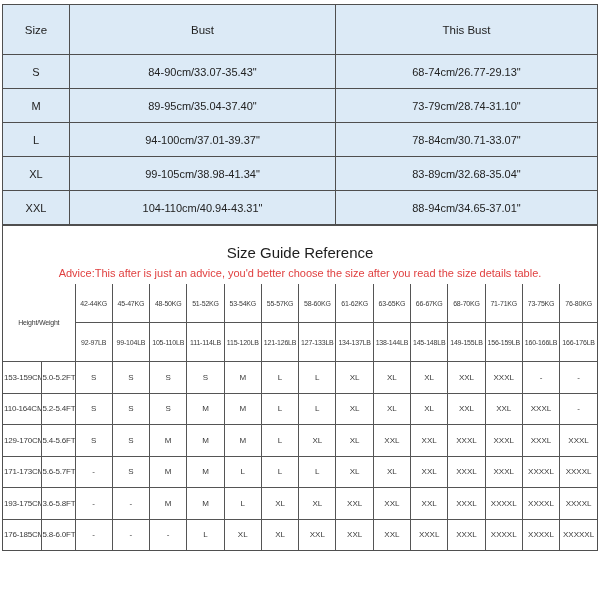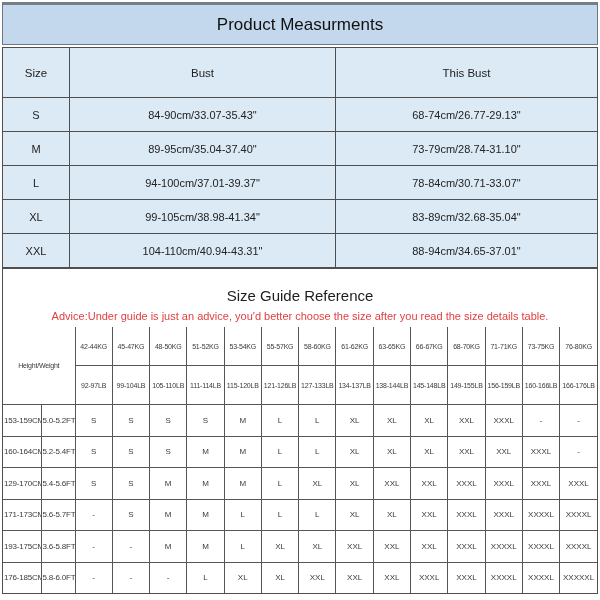--- a/index.html
+++ b/index.html
@@ -55,21 +55,20 @@
   #weight-table td.corner { font-size: 8.5px; }
   #weight-table tr.khrow td { height: 36px; font-size: 7px; letter-spacing: -0.2px; }
   #weight-table tr.wrow td { height: 28.5px; font-size: 8px; }
   #weight-table td.hcell { font-size: 7px; letter-spacing: -0.2px; }
 </style>
 </head>
 <body>
 
 <div class="sheet">
 
-  <div class="title-bar">Product Measurments</div>
 
   <table id="measure-table">
     <colgroup>
       <col style="width:67px">
         <col style="width:266px">
         <col>
     </colgroup>
     <tbody id="measure-body">
         <tr class="hrow">
           <td>Size</td>
@@ -100,21 +99,21 @@
           <td>XXL</td>
           <td>104-110cm/40.94-43.31"</td>
           <td>88-94cm/34.65-37.01"</td>
         </tr>
       </tbody>
   </table>
 
   <div class="lower-box">
     <div class="guide">
       <div class="guide-title">Size Guide Reference</div>
-      <div class="guide-advice">Advice:Under guide is just an advice,  you'd better choose the size after you read the size details table.</div>
+      <div class="guide-advice">Advice:This after is just an advice,  you'd better choose the size after you read the size details table.</div>
     </div>
 
     <table id="weight-table">
       <colgroup id="weight-cols">
           <col style="width: 38px;">
           <col style="width: 34px;">
           <col>
           <col>
           <col>
           <col>
@@ -175,21 +174,21 @@
             <td>L</td>
             <td>XL</td>
             <td>XL</td>
             <td>XL</td>
             <td>XXL</td>
             <td>XXXL</td>
             <td>-</td>
             <td>-</td>
           </tr>
           <tr class="wrow">
-            <td class="hcell">160-164CM</td>
+            <td class="hcell">110-164CM</td>
             <td class="hcell">5.2-5.4FT</td>
             <td>S</td>
             <td>S</td>
             <td>S</td>
             <td>M</td>
             <td>M</td>
             <td>L</td>
             <td>L</td>
             <td>XL</td>
             <td>XL</td>

